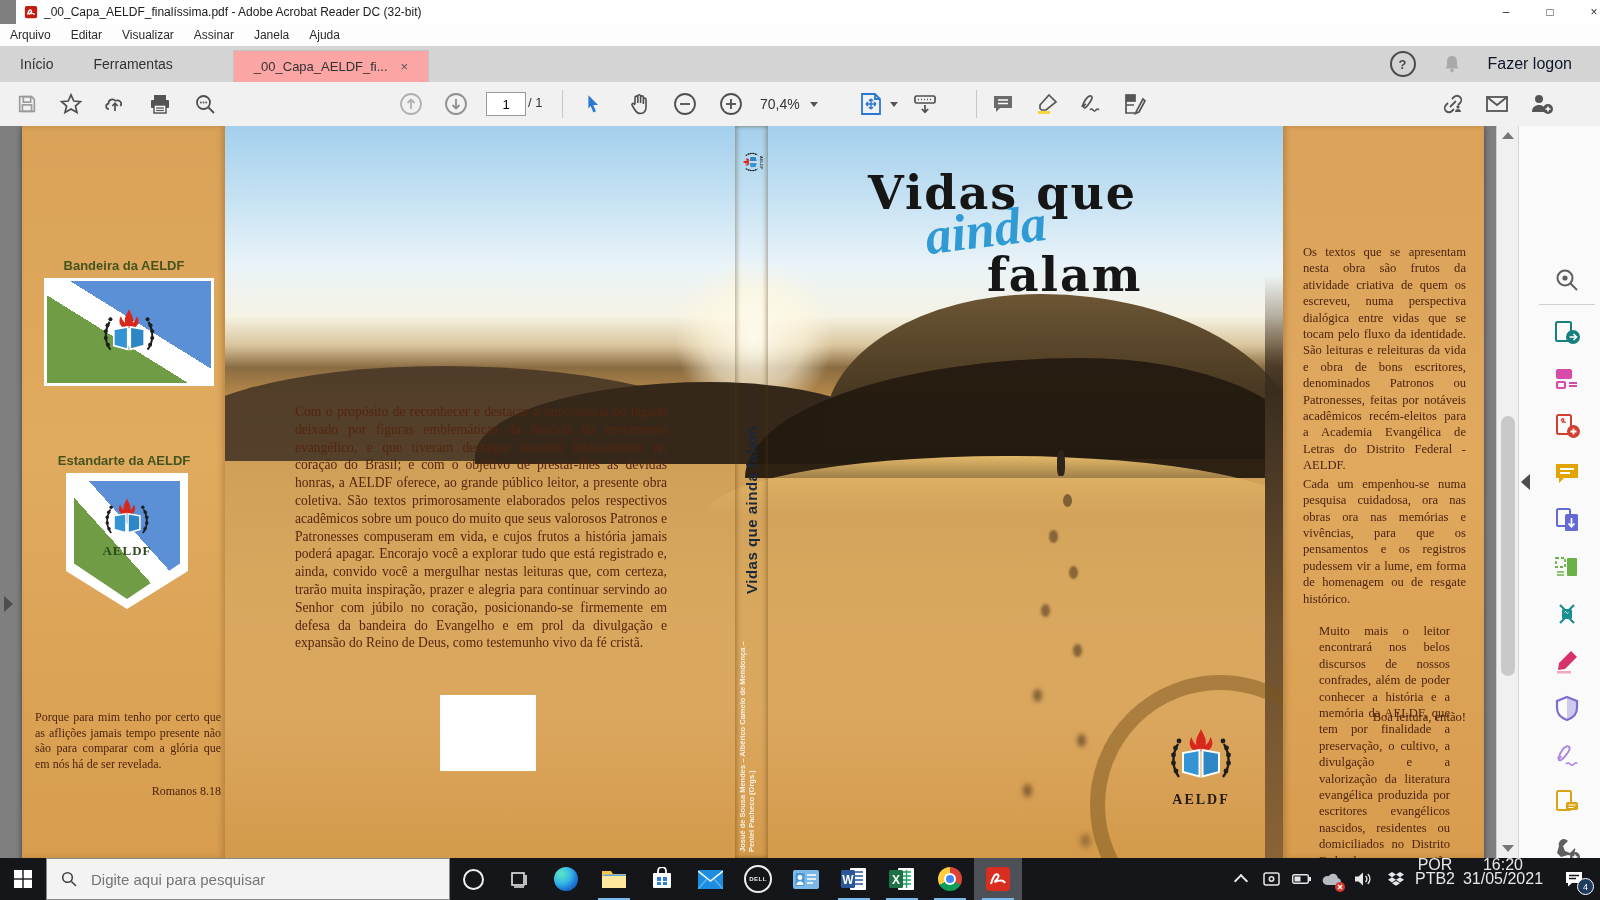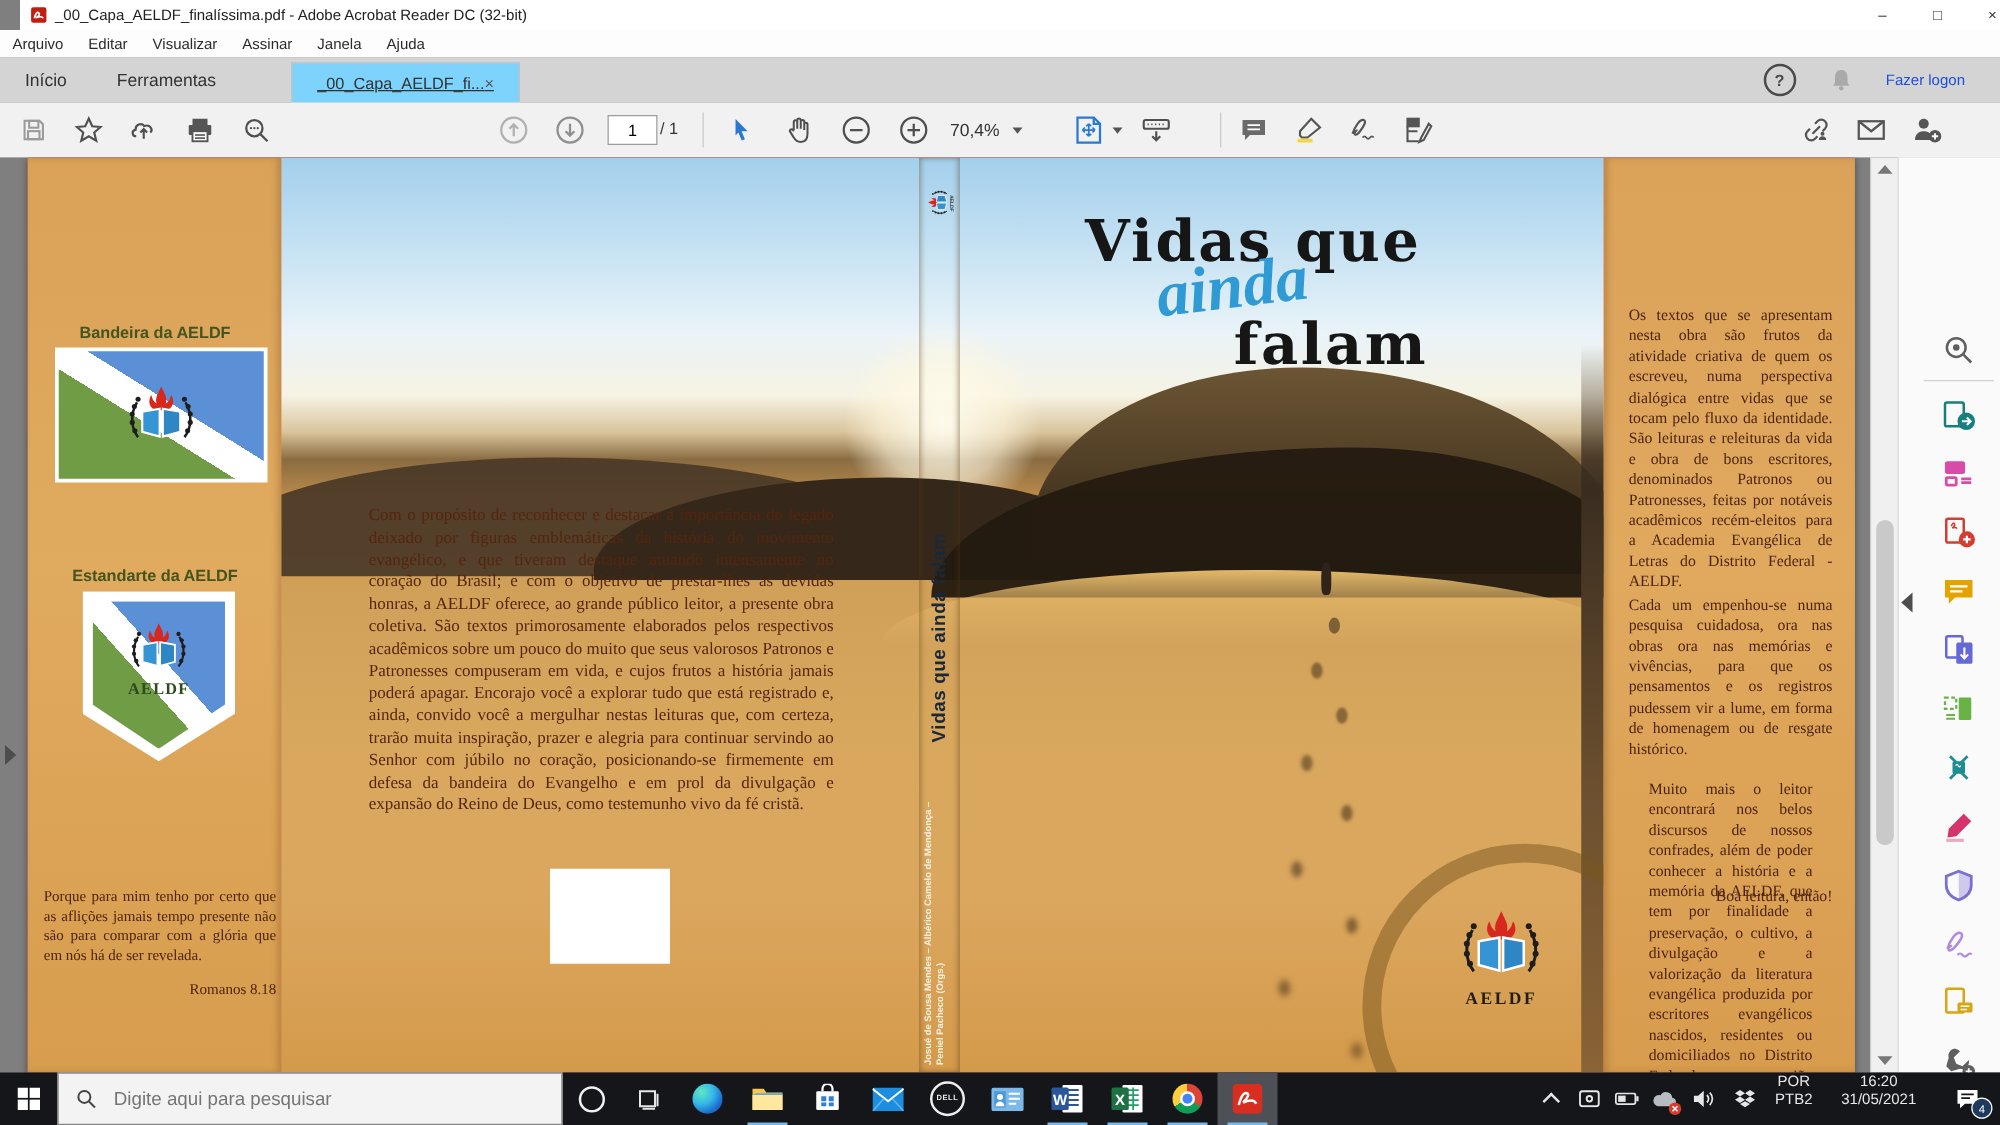--- a/index.html
+++ b/index.html
@@ -13,22 +13,22 @@
             display:flex;align-items:center;font-size:12px;color:#202020;}
   .winbtn{width:44px;height:24px;display:flex;align-items:center;justify-content:center;
           color:#333;font-size:12px;cursor:default;}
   
   #menubar{left:0;top:24px;width:1600px;height:22px;background:#fdfdfd;display:flex;align-items:center;
            gap:20px;padding-left:10px;font-size:12px;color:#2b2b2b;}
   
   #tabbar{left:0;top:46px;width:1600px;height:36px;background:#d4d4d4;display:flex;align-items:flex-end;
           font-size:14px;color:#323232;}
   .tab{height:36px;display:flex;align-items:center;padding:0 20px;cursor:pointer;}
-  .tab.doc{background:#7dd3fc;border:1px solid #c2c2c2;border-bottom:none;height:31px;margin-left:40px;
-           font-size:13px;gap:0;text-decoration:underline;}
+  .tab.doc{background:#fca5a5;border:1px solid #c2c2c2;border-bottom:none;height:31px;margin-left:40px;
+           font-size:13px;gap:13px;}
   
   #toolbar{left:0;top:82px;width:1600px;height:44px;background:#f1f1f1;border-bottom:1px solid #c6c6c6;}
   .tbtn{position:absolute;top:7px;width:30px;height:30px;display:flex;align-items:center;justify-content:center;cursor:pointer;}
   .tsep{position:absolute;top:8px;width:1px;height:28px;background:#c9c9c9;}
   .caret{width:0;height:0;border-left:4px solid transparent;border-right:4px solid transparent;border-top:5px solid #555;}
   #pageinput{position:absolute;left:486px;top:10px;width:34px;height:20px;border:1px solid #9b9b9b;background:#fff;
              text-align:center;font-size:13px;font-family:"Liberation Sans",sans-serif;}
   
   #docarea{left:0;top:126px;width:1518px;height:732px;background:#7f7f7f;overflow:hidden;}
   #page{position:absolute;left:22px;top:0;width:1462px;height:832px;background:#ef4444;box-shadow:0 0 6px rgba(0,0,0,.5);overflow:hidden;}
@@ -42,21 +42,21 @@
   
   #scrollbar{left:1496px;top:126px;width:22px;height:732px;background:#f0f0f0;border-left:1px solid #cfcfcf;position:absolute;}
   #rightpanel{left:1518px;top:126px;width:82px;height:732px;background:#fafafa;border-left:1px solid #d6d6d6;position:absolute;}
   .ptool{position:absolute;left:28px;width:40px;height:40px;display:flex;align-items:center;justify-content:center;cursor:pointer;}
   .tri{width:0;height:0;}
   
   #taskbar{left:0;top:858px;width:1600px;height:42px;background:#14161a;display:flex;align-items:flex-start;color:#e8e8e8;}
   .tkbtn{width:46px;height:42px;display:flex;align-items:center;justify-content:center;cursor:pointer;}
   .appslot{width:48px;height:42px;display:flex;align-items:center;justify-content:center;position:relative;cursor:pointer;}
   .underl{position:absolute;bottom:0;left:8px;right:8px;height:2px;background:#76b9ed;}
-  .traytxt{font-size:12px;line-height:14px;text-align:center;}
+  .traytxt{font-size:16px;line-height:14px;text-align:center;}
 </style>
 </head>
 <body>
 
 <svg width="0" height="0" style="position:absolute">
   <symbol id="aeldf-logo" viewBox="0 0 64 64">
     <path d="M32 5 C29 12 26 15 27.5 21 C24 19 23.5 15.5 22.5 13 C19 19 20.5 25 27 27.5 L37 27.5 C43.5 25 45 19 41.5 13 C40.5 15.5 40 19 36.5 21 C38 15 35 12 32 5 Z" fill="#d8281e"></path>
     <path d="M30.5 26 L14 29 L14 48 L30.5 52.5 Z" fill="#3594d4" stroke="#ffffff" stroke-width="2"></path>
     <path d="M33.5 26 L50 29 L50 48 L33.5 52.5 Z" fill="#2f86c4" stroke="#ffffff" stroke-width="2"></path>
     <path d="M10 53 C3 44 2.5 31 9 20" stroke="#1d1d1d" stroke-width="2.4" fill="none"></path>
@@ -114,21 +114,21 @@
     </div>
     <span style="flex:1"></span>
     <div class="flex" style="gap:26px;margin-right:28px;height:36px;">
       <span style="width:22px;height:22px;border:2px solid #4a4a4a;border-radius:50%;display:flex;align-items:center;justify-content:center;font-size:13px;font-weight:700;color:#4a4a4a;">?</span>
       <span>
         <svg width="20" height="20" viewBox="0 0 20 20">
             <path d="M10 2 C6.5 2 5 4.8 5 8 L5 12 L3.5 14.5 L16.5 14.5 L15 12 L15 8 C15 4.8 13.5 2 10 2 Z" fill="#a9a9a9"></path>
             <circle cx="10" cy="16.6" r="1.8" fill="#a9a9a9"></circle>
           </svg>
       </span>
-      <span style="font-size:12px;color:#1d4ed8;">Fazer logon</span>
+      <span style="font-size:16px;color:#0f172a;">Fazer logon</span>
     </div>
   </div>
 
   <div id="toolbar" class="abs">
     <div class="tbtn" style="left:12px">
       <svg width="22" height="22" viewBox="0 0 24 24" stroke="#9a9a9a" fill="none" stroke-width="1.8">
           <path d="M4 4 H17 L20 7 V20 H4 Z"></path>
           <rect x="8" y="4" width="8" height="6"></rect>
           <rect x="7" y="13" width="10" height="7"></rect>
         </svg>

